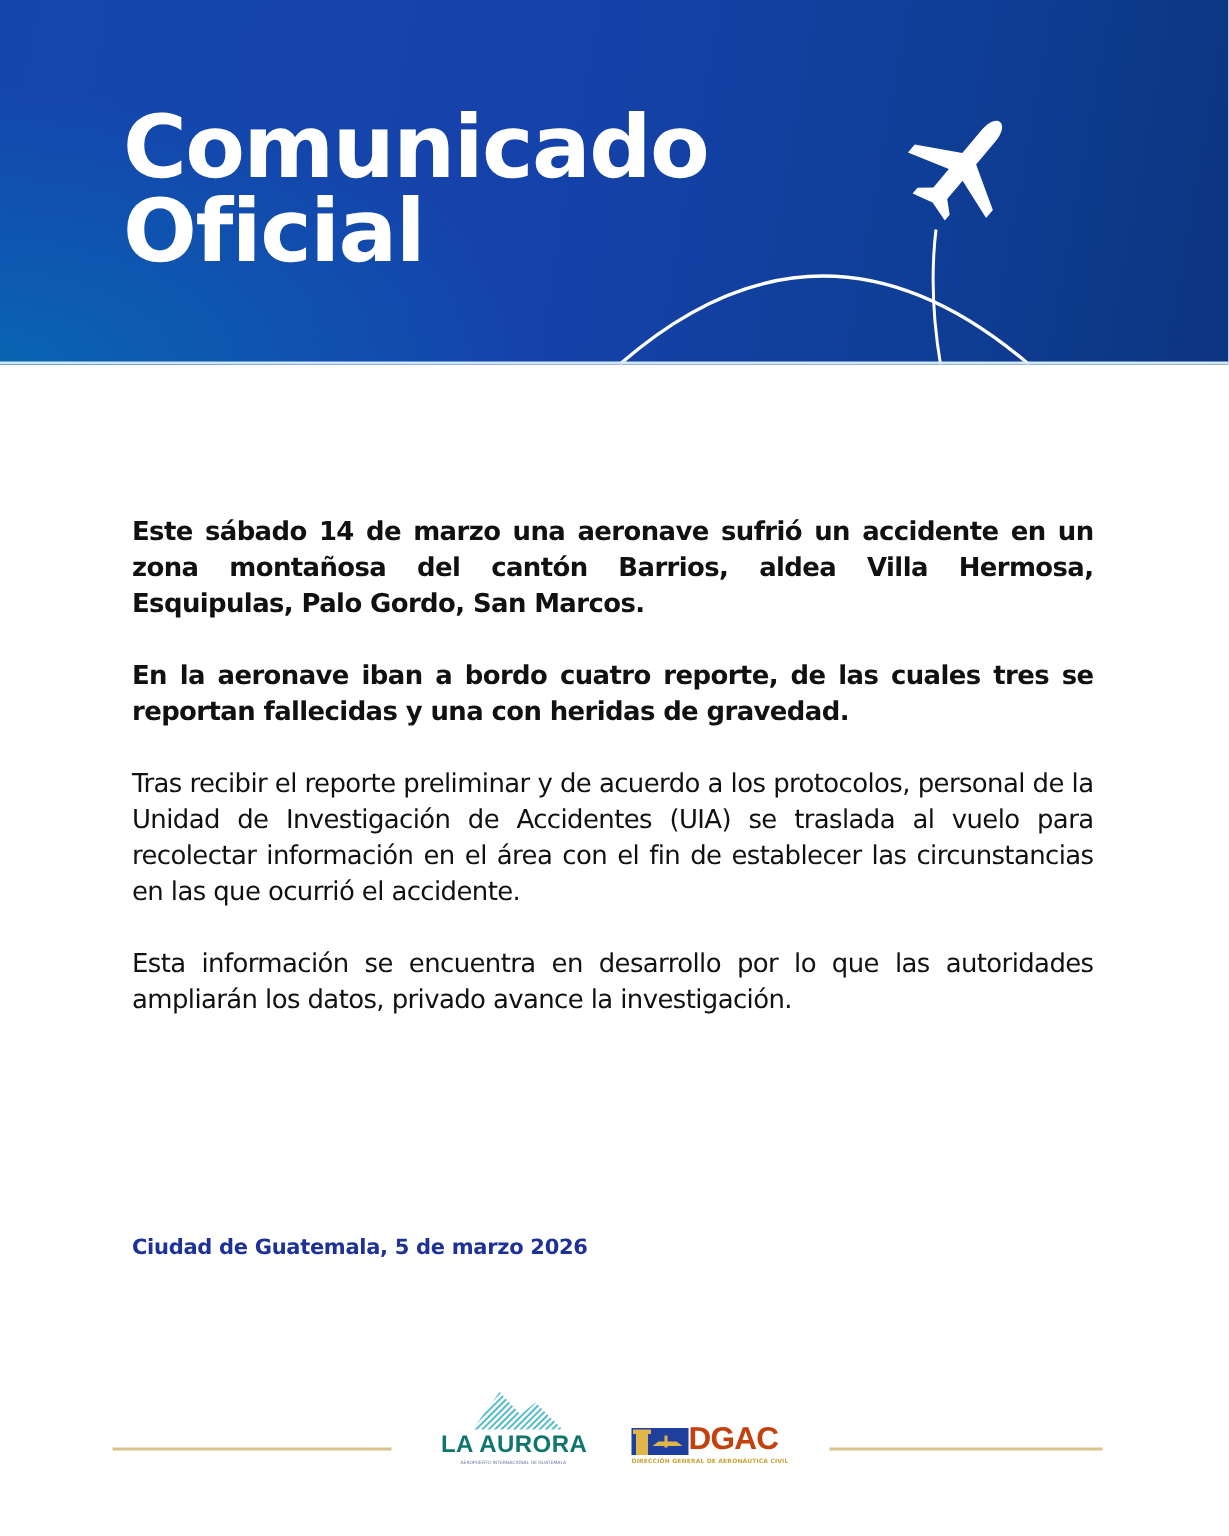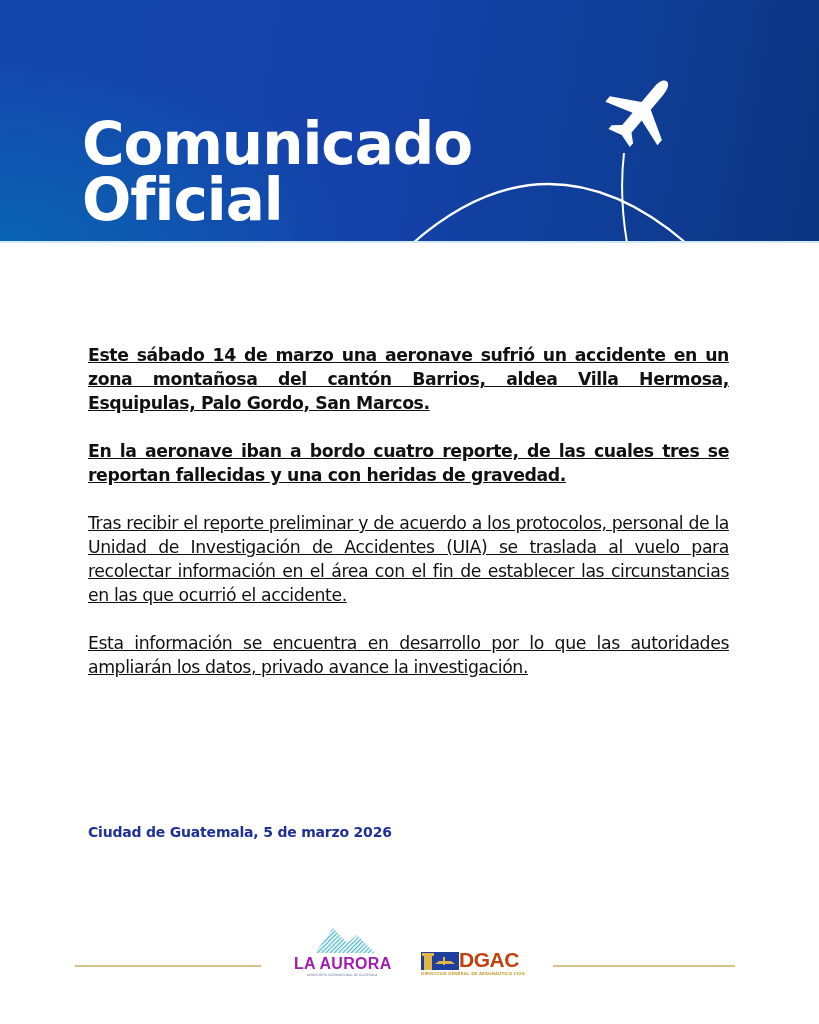--- a/index.html
+++ b/index.html
@@ -13,49 +13,49 @@
         linear-gradient(100deg, #1447ad 0%, #1542aa 45%, #0f3e97 75%, #0c3580 100%);
       overflow: hidden;
     }
     .header::after {
       content: ""; position: absolute; left: 0; right: 0; bottom: 0; height: 2px;
       background: #cfe9fb;
     }
     .title {
       position: absolute; left: 82px; top: 70px;
       color: #ffffff; font-family: "DejaVu Sans", sans-serif; font-weight: bold;
-      font-size: 58px; line-height: 56px; letter-spacing: -1px; margin-top: 46px;
+      font-size: 58px; line-height: 56px; letter-spacing: -1px;
     }
     .title span { display: block; }
     .header svg { position: absolute; left: 0; top: 0; }
 
     .body-text {
       position: absolute; left: 88px; top: 343px; width: 641px;
       font-family: "DejaVu Sans", sans-serif; font-size: 17.3px; line-height: 24px;
-      color: #111111; text-align: justify; letter-spacing: -0.4px; text-decoration: underline;
+      color: #111111; text-align: justify; letter-spacing: -0.4px;
     }
     .body-text p { margin-bottom: 24px; }
     .body-text .b { font-weight: bold; }
     .body-text p.p1, .body-text p.p3 { font-weight: bold; }
 
     .signature {
       position: absolute; left: 88px; top: 824px;
       font-family: "DejaVu Sans", sans-serif; font-weight: bold; font-size: 14px;
       color: #1d3196; letter-spacing: -0.2px;
     }
 
     .rule { position: absolute; top: 965px; height: 2px; background: #d9c38a; }
     .rule.left { left: 75px; width: 186px; }
     .rule.right { left: 553px; width: 182px; }
 
     .logo-aurora { position: absolute; left: 285px; top: 925px; width: 112px; height: 55px; }
     .aurora-name {
       position: absolute; left: 9px; top: 30px;
       font-family: "Liberation Sans", sans-serif; font-weight: bold; font-size: 16px;
-      color: #a21caf; letter-spacing: 0.3px;
+      color: #0f766e; letter-spacing: 0.3px;
     }
     .aurora-sub {
       position: absolute; left: 22px; top: 48px; font-size: 3px;
       font-family: "DejaVu Sans", sans-serif; color: #6a7aa0; white-space: nowrap;
     }
     .logo-dgac { position: absolute; left: 421px; top: 952px; width: 114px; height: 25px; }
     .dgac-emblem { position: absolute; left: 0; top: 0; width: 38px; height: 18px; background: #1f3f9e; }
     .dgac-name {
       position: absolute; left: 38px; top: -3px;
       font-family: "Liberation Sans", sans-serif; font-weight: bold; font-size: 21px;

